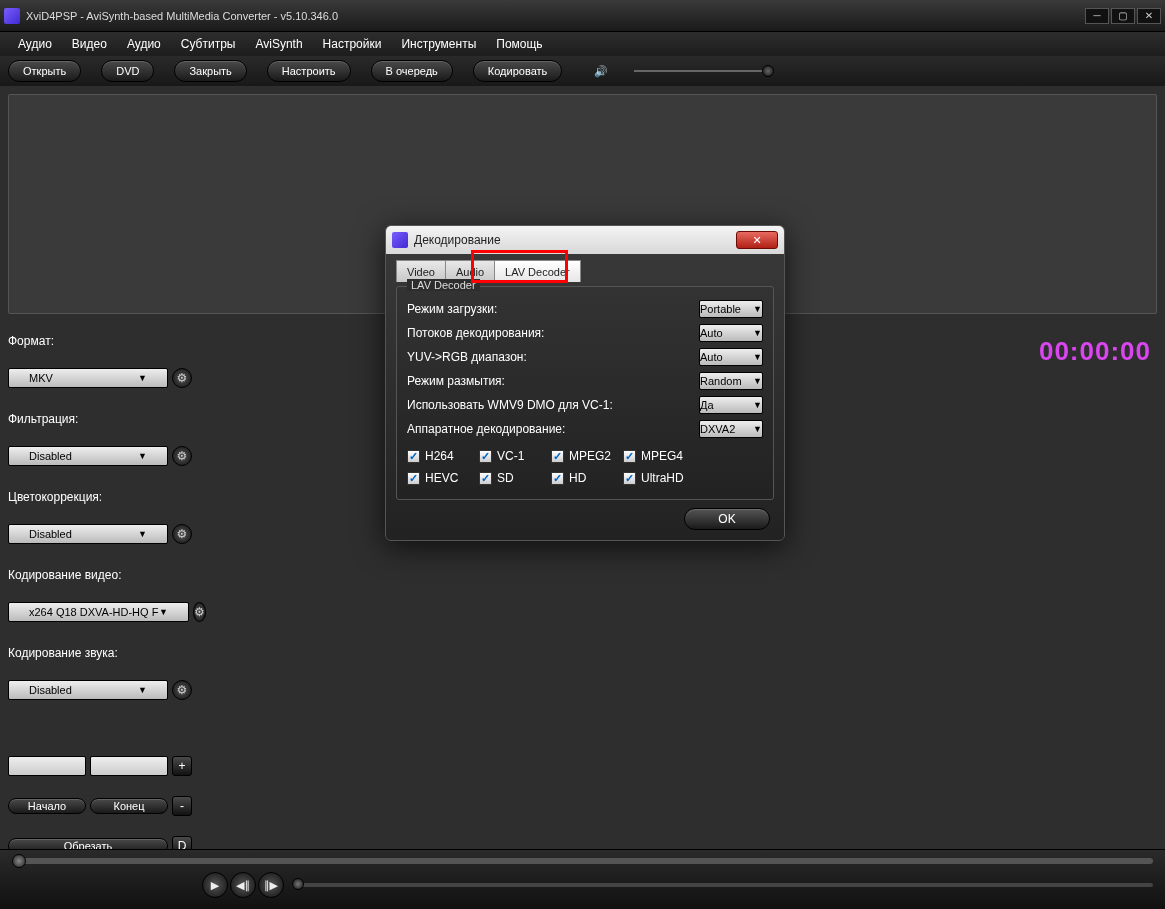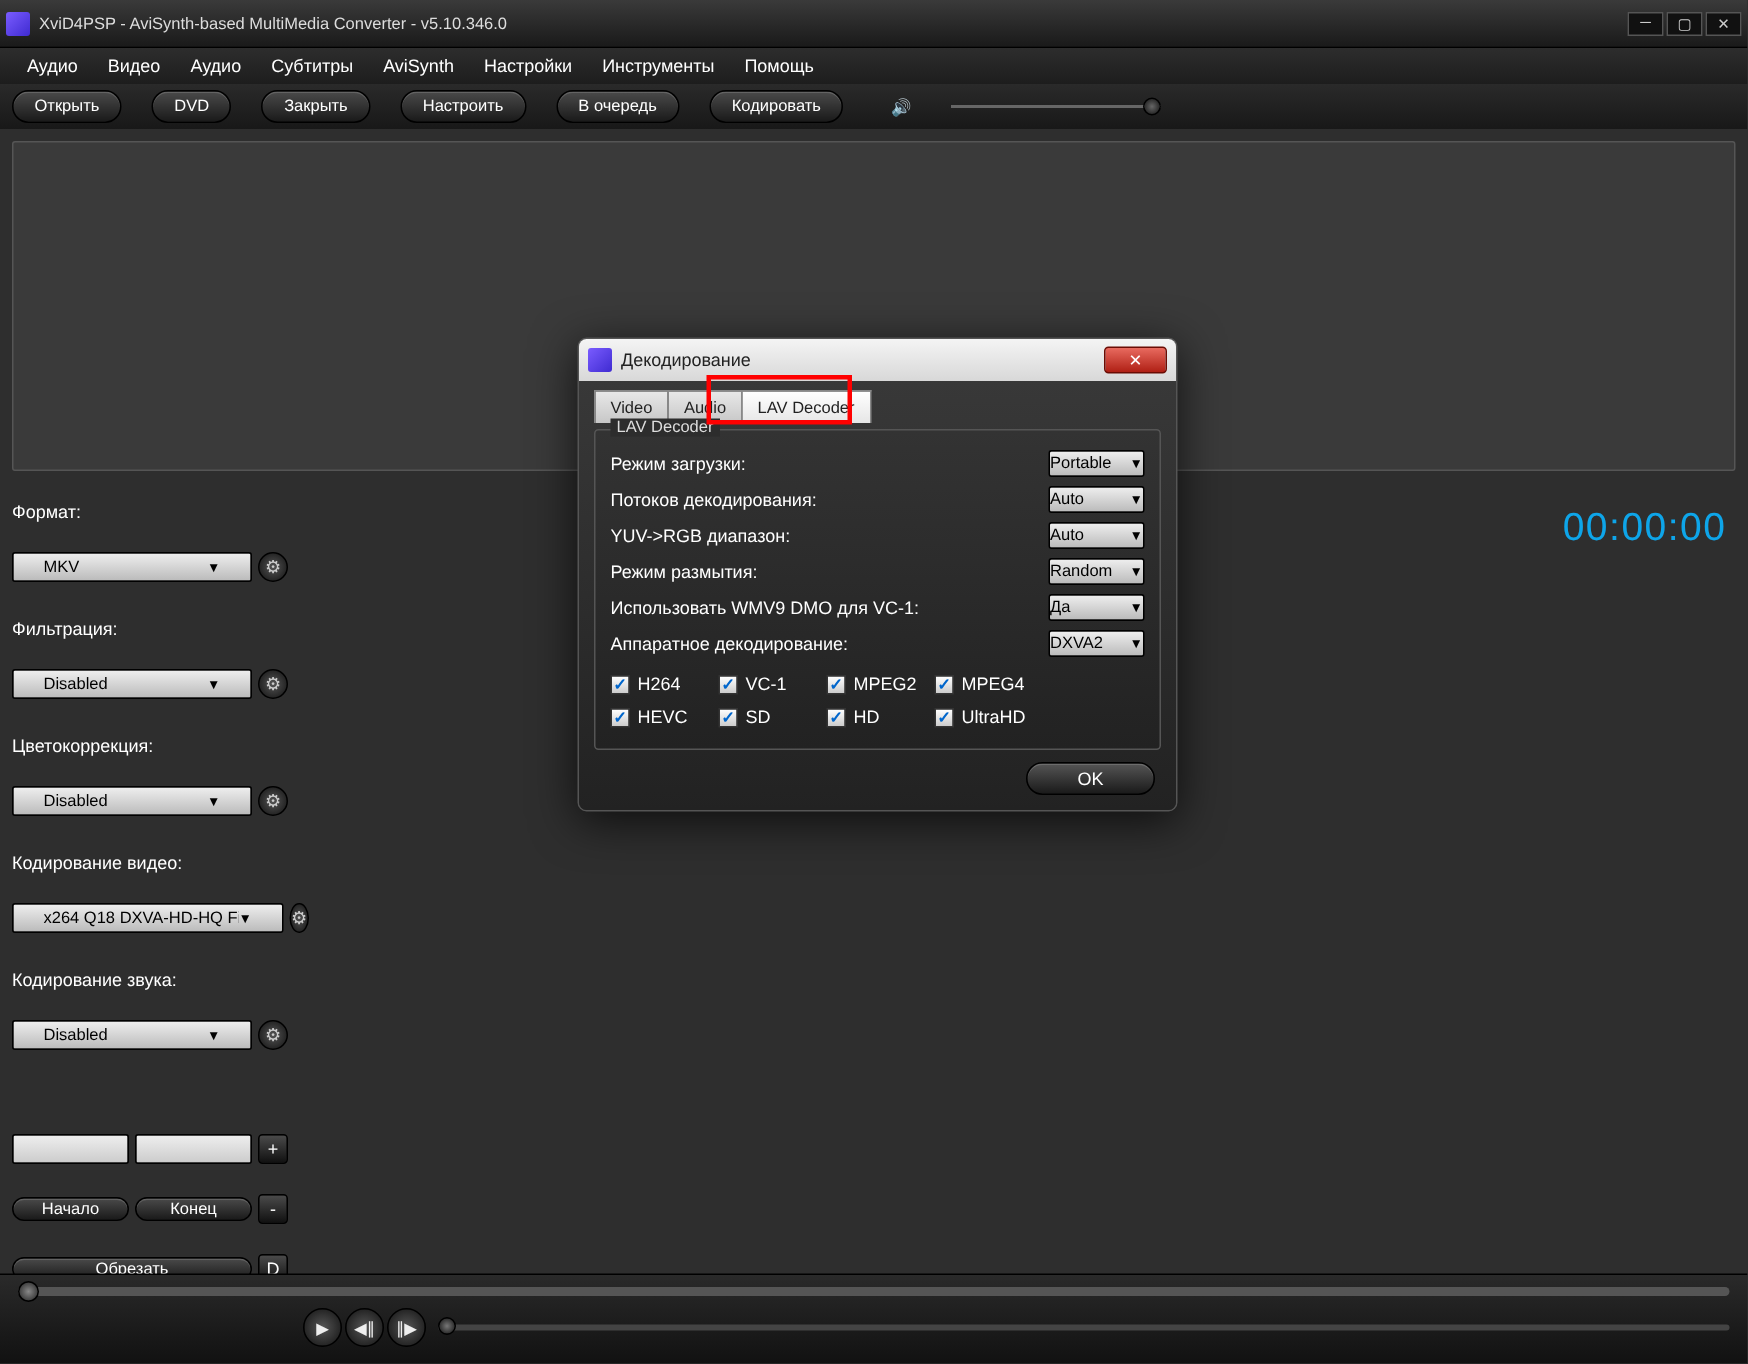--- a/index.html
+++ b/index.html
@@ -11,21 +11,21 @@
 .menubar{height:24px;background:linear-gradient(#2d2d2d,#1d1d1d);display:flex;align-items:center;padding:0 8px;font-size:12px;color:#fff}
 .menubar span{padding:0 10px;cursor:pointer}
 .toolbar{height:30px;background:linear-gradient(#2a2a2a,#181818);display:flex;align-items:center;padding:4px 8px;gap:20px}
 .tbtn{height:22px;padding:0 14px;background:linear-gradient(#4a4a4a,#1a1a1a);border:1px solid #000;border-radius:11px;color:#fff;font-size:11px;display:flex;align-items:center;justify-content:center;cursor:pointer;box-shadow:inset 0 1px 0 rgba(255,255,255,.15)}
 .vol-icon{margin-left:12px;font-size:11px;color:#ccc}
 .vol-track{width:140px;height:2px;background:#666;margin-left:6px;position:relative}
 .vol-thumb{position:absolute;right:0;top:-5px;width:12px;height:12px;border-radius:50%;background:radial-gradient(#666,#111);border:1px solid #000}
 .main{display:flex;height:calc(100% - 78px - 60px)}
 .preview{flex:1;padding:8px;position:relative}
 .preview-box{height:220px;background:#3a3a3a;border:1px solid #555;border-radius:2px}
-.timecode{position:absolute;right:14px;top:250px;font-size:26px;color:#0ea5e9;font-weight:400;letter-spacing:1px}
+.timecode{position:absolute;right:14px;top:250px;font-size:26px;color:#d946ef;font-weight:700;letter-spacing:1px}
 .sidebar{position:absolute;left:0;top:330px;width:200px;padding:0 8px;display:flex;flex-direction:column;gap:20px;font-size:12px;color:#fff}
 .sb-label{font-size:12px;color:#fff;margin-top:4px}
 .sb-row{display:flex;gap:4px;align-items:center}
 .sb-select{flex:1;height:20px;background:linear-gradient(#eee,#bbb);border:1px solid #000;border-radius:2px;color:#000;font-size:11px;padding:0 20px;display:flex;align-items:center;justify-content:space-between;cursor:pointer}
 .sb-select .arrow{font-size:9px}
 .gear{width:20px;height:20px;border-radius:50%;background:radial-gradient(#555,#111);border:1px solid #000;display:flex;align-items:center;justify-content:center;color:#ccc;font-size:12px;cursor:pointer}
 .trim-input{flex:1;height:20px;background:linear-gradient(#eee,#ccc);border:1px solid #000;border-radius:2px}
 .sq-btn{width:20px;height:20px;background:linear-gradient(#4a4a4a,#111);border:1px solid #000;border-radius:3px;color:#fff;font-size:12px;display:flex;align-items:center;justify-content:center;cursor:pointer}
 .rnd-btn{height:16px;padding:0 18px;background:linear-gradient(#4a4a4a,#1a1a1a);border:1px solid #000;border-radius:11px;color:#fff;font-size:11px;display:flex;align-items:center;justify-content:center;cursor:pointer;flex:1;box-shadow:inset 0 1px 0 rgba(255,255,255,.15)}
 .bottom{position:absolute;bottom:0;left:0;right:0;height:60px;background:linear-gradient(#2a2a2a,#111);border-top:1px solid #000;padding:8px 12px;display:flex;flex-direction:column;gap:8px}

